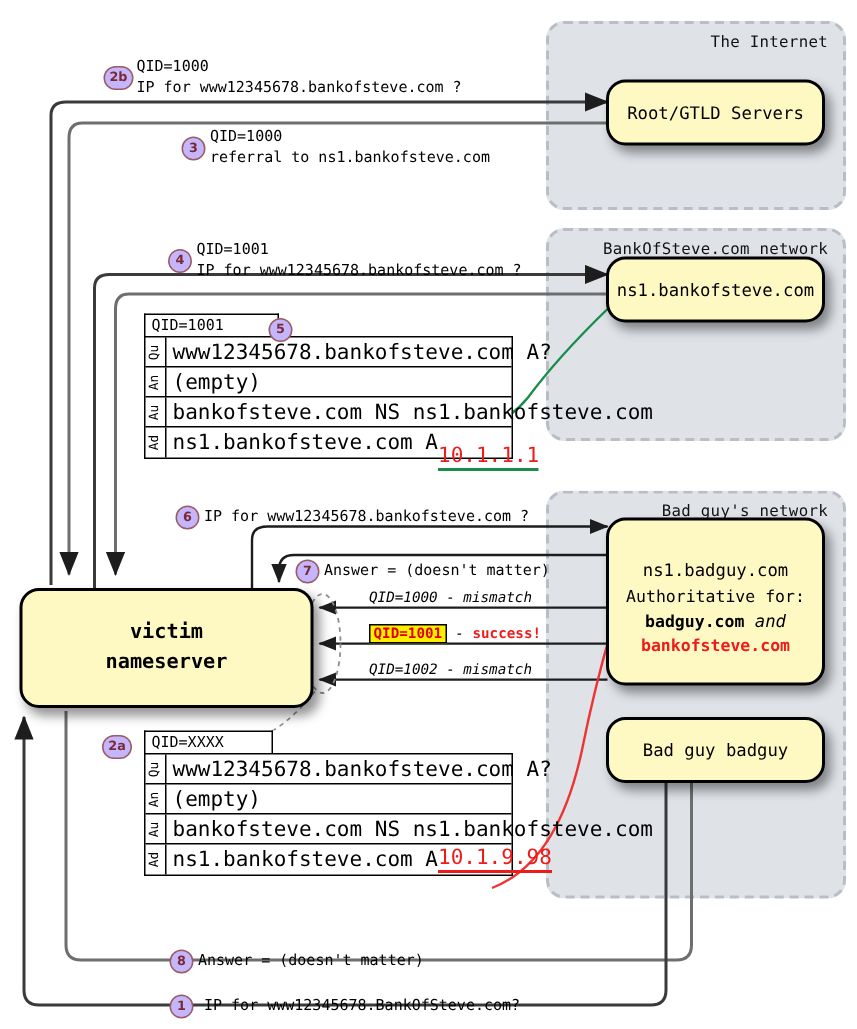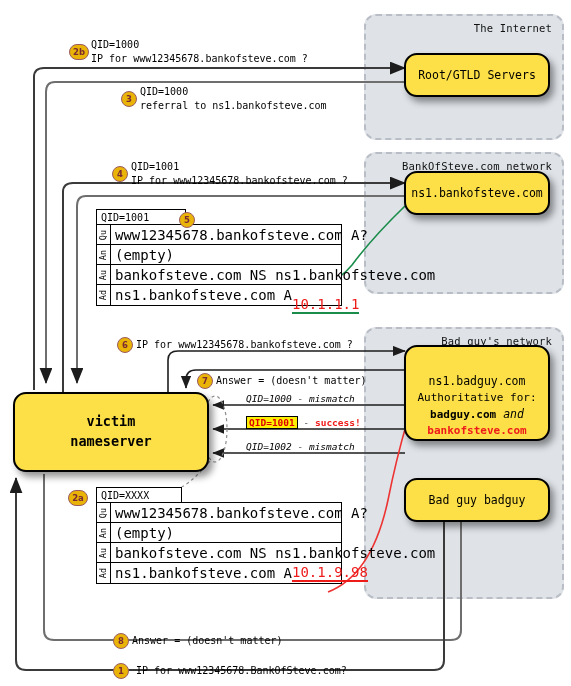--- a/index.html
+++ b/index.html
@@ -43,21 +43,21 @@
     top: 6px;
     font-size: 10.5px;
     color: #111;
     white-space: nowrap;
     letter-spacing: 0.2px;
   }
 
   
   .node {
     position: absolute;
-    background: #fde047;
+    background: #fef9c3;
     border: 2.5px solid #000;
     border-radius: 13px;
     box-sizing: border-box;
     display: flex;
     flex-direction: column;
     align-items: center;
     justify-content: center;
     text-align: center;
     box-shadow: 4px 5px 7px rgba(0,0,0,0.42);
     font-size: 11.5px;
@@ -67,21 +67,21 @@
   .node-line { white-space: nowrap; }
   .node.big { font-size: 13.5px; font-weight: bold; }
   .auth-head { margin-top: 1px; font-size: 11px; }
   .auth-bold { font-weight: bold; font-size: 11px; }
   .auth-italic { font-style: italic; font-weight: normal; }
   .auth-red { color: #ee1b1b; font-weight: bold; font-size: 11px; }
 
   
   .step {
     position: absolute;
-    background: #eab308;
+    background: #c4b5fd;
     border: 1.2px solid #9b5b60;
     color: #7a2b31;
     border-radius: 50%;
     width: 14px;
     height: 14px;
     font-size: 8.5px;
     font-weight: bold;
     display: flex;
     align-items: center;
     justify-content: center;
@@ -243,21 +243,21 @@
 
   <div class="node" style="left:404px; top:171px; width:146px; height:44px;">
     <div class="node-line">ns1.bankofsteve.com</div>
   </div>
 
   <div class="node big" style="left:13px; top:392px; width:196px; height:80px;">
     <div class="node-line">victim</div>
     <div class="node-line">nameserver</div>
   </div>
 
-  <div class="node" style="left:404px; top:345px; width:146px; height:96px; justify-content:flex-end; padding-top:9px;">
+  <div class="node" style="left:404px; top:345px; width:146px; height:112px; justify-content:center; padding-top:9px;">
     <div class="node-line">ns1.badguy.com</div>
     <div class="auth-head">Authoritative for:</div>
     <div class="node-line">
       <span class="auth-bold">badguy.com</span>
       <span class="auth-italic">and</span>
     </div>
     <div class="auth-red">bankofsteve.com</div>
   </div>
 
   <div class="node" style="left:404px; top:478px; width:146px; height:44px;">

